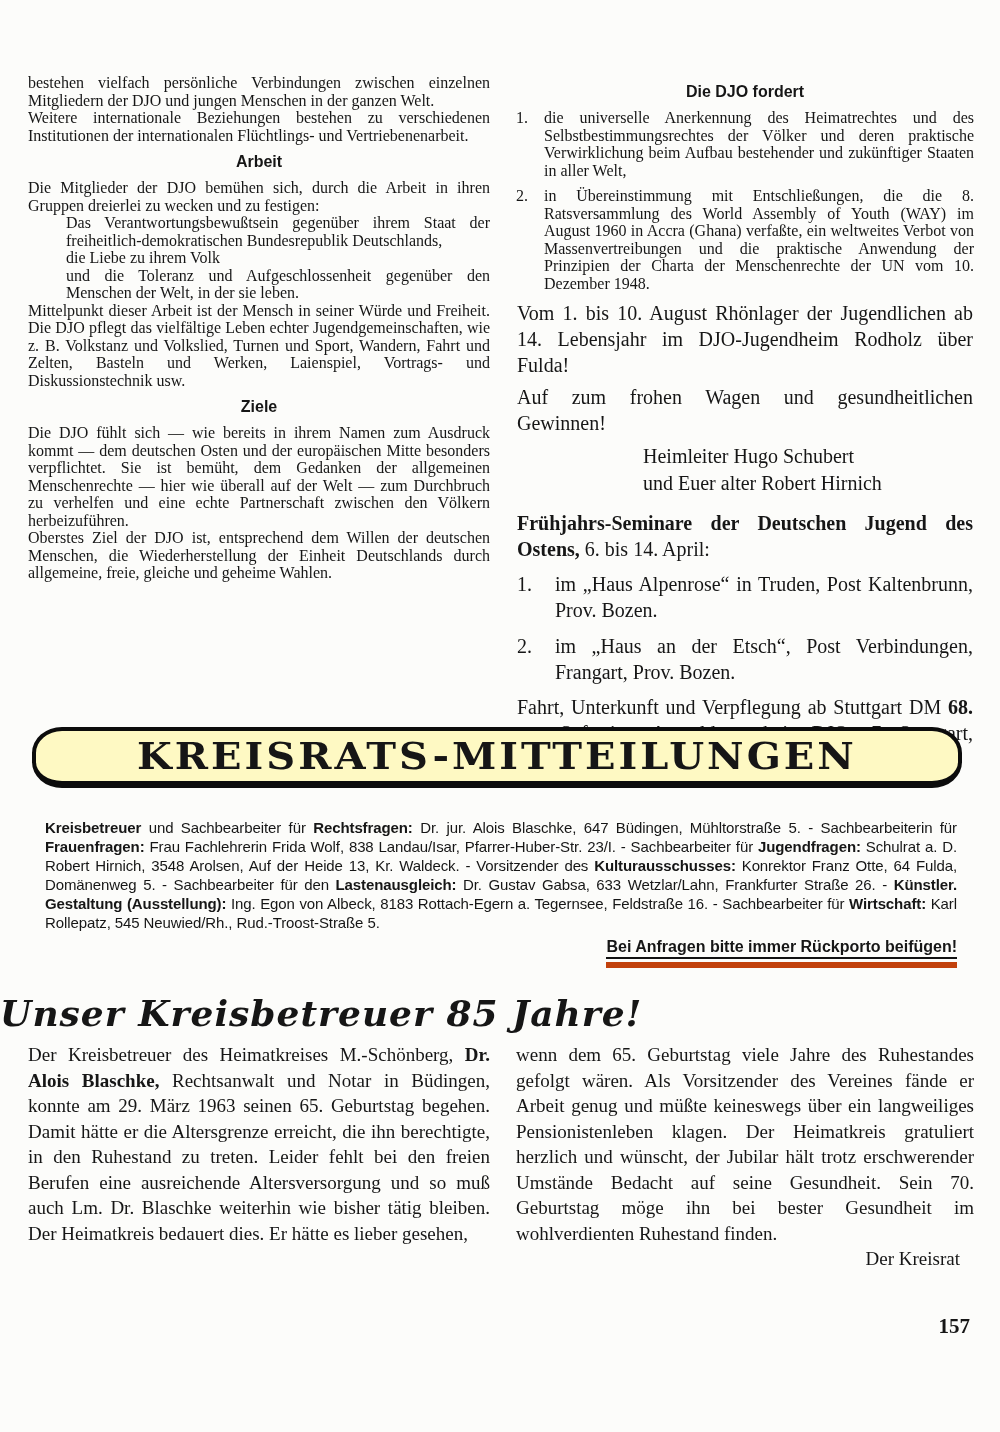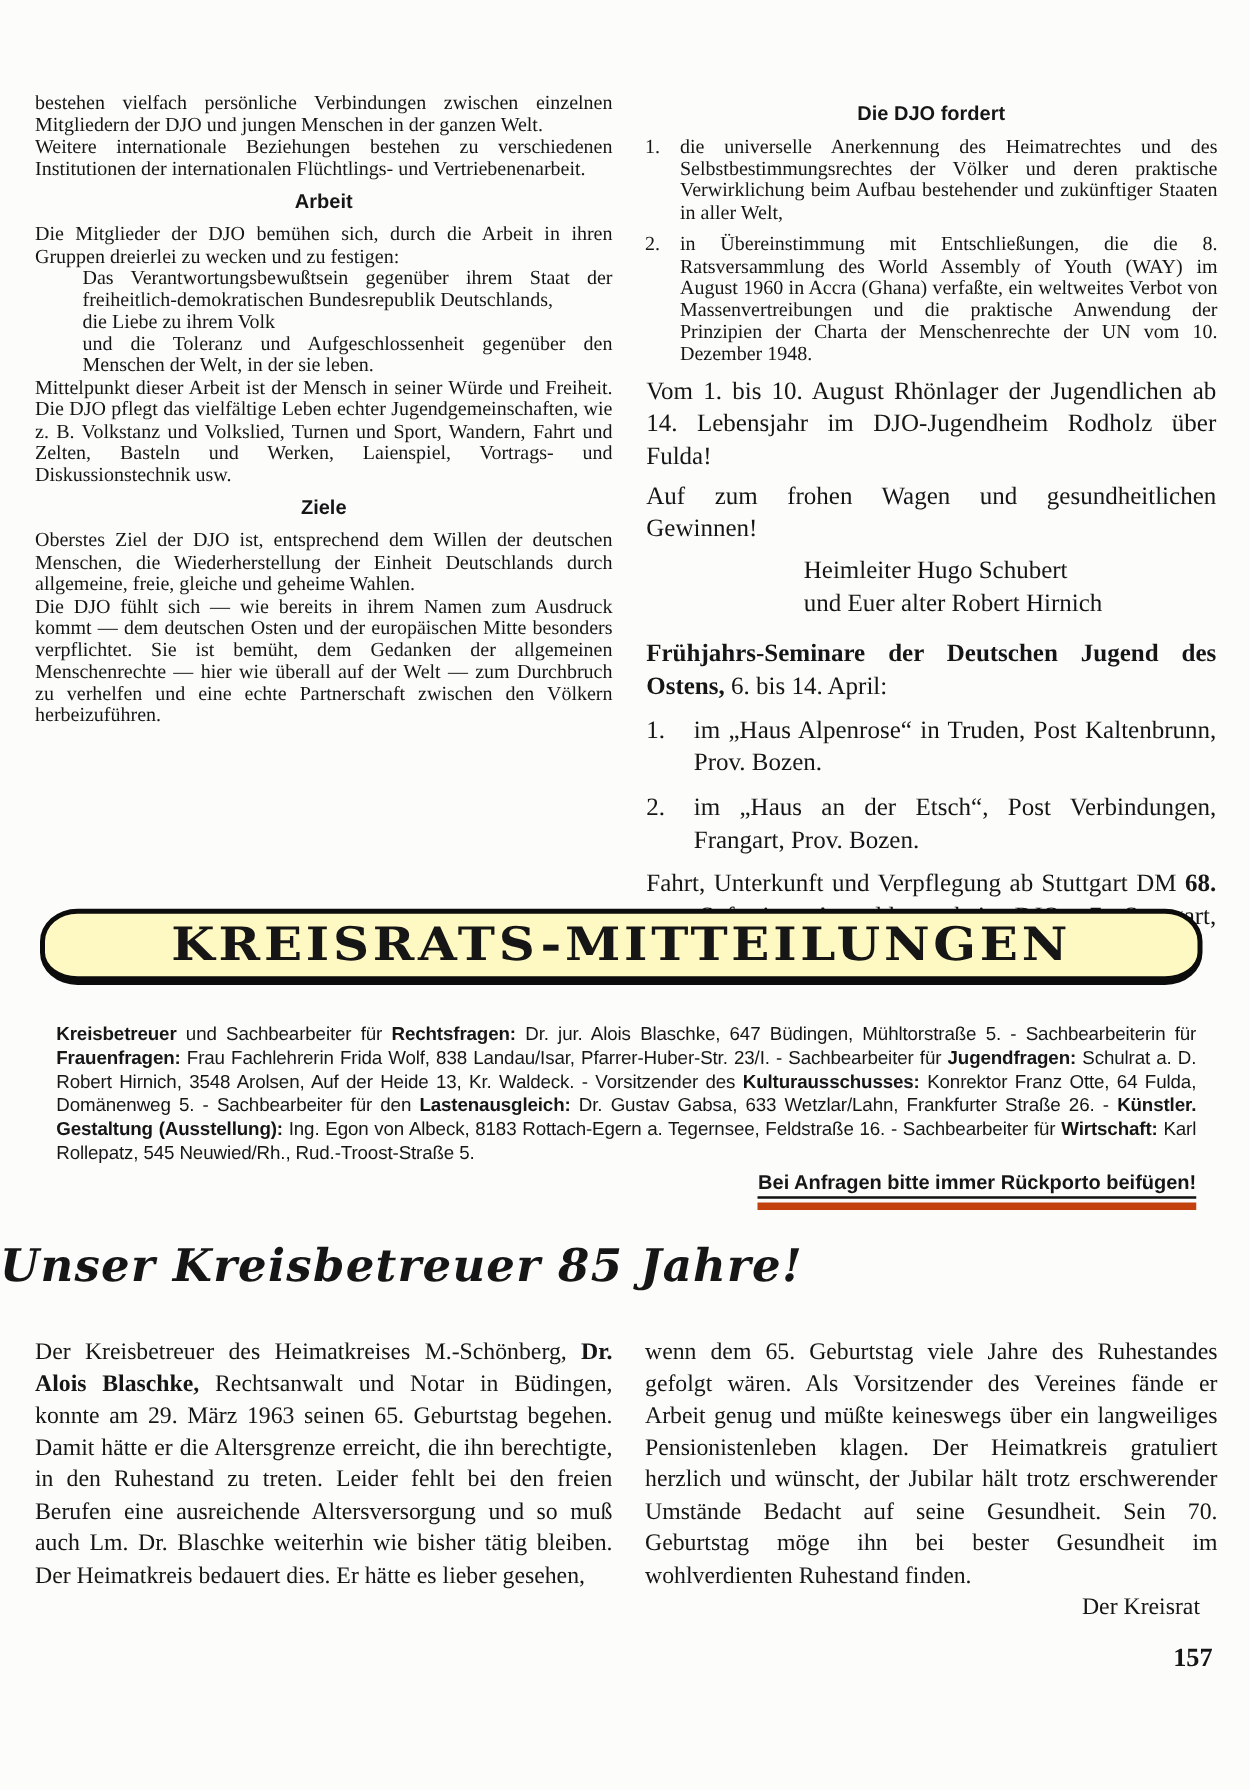--- a/index.html
+++ b/index.html
@@ -3,21 +3,21 @@
 <meta charset="utf-8">
 <style>
   html,body { margin:0; padding:0; background:#ddd; }
   .page {
     position:relative; width:1000px; height:1432px; margin:0 auto;
     background:#fcfcfa; color:#161616; overflow:hidden;
     font-family:"Liberation Serif", serif;
   }
   .cols { position:absolute; left:28px; width:946px; display:flex; gap:26px; }
   .top { top:74px; }
-  .bottom { top:1069px; }
+  .bottom { top:1042px; }
   .col-l { width:462px; }
   .col-r { width:458px; }
 
   .body { font:16px/17.5px "Liberation Serif", serif; margin:0; }
   .j { text-align:justify; }
   .ind { padding-left:38px; }
 
   .subhead {
     font:700 16px/18px "Liberation Sans", sans-serif;
     text-align:center; margin:9px 0 8px;
@@ -79,22 +79,22 @@
     <div class="col-l">
       <p class="body j">bestehen vielfach persönliche Verbindungen zwischen einzelnen Mitgliedern der DJO und jungen Menschen in der ganzen Welt.</p>
       <p class="body j">Weitere internationale Beziehungen bestehen zu verschiedenen Institutionen der internationalen Flüchtlings- und Vertriebenenarbeit.</p>
       <h3 class="subhead">Arbeit</h3>
       <p class="body j">Die Mitglieder der DJO bemühen sich, durch die Arbeit in ihren Gruppen dreierlei zu wecken und zu festigen:</p>
       <p class="body j ind">Das Verantwortungsbewußtsein gegenüber ihrem Staat der freiheitlich-demokratischen Bundesrepublik Deutschlands,</p>
       <p class="body ind">die Liebe zu ihrem Volk</p>
       <p class="body j ind">und die Toleranz und Aufgeschlossenheit gegenüber den Menschen der Welt, in der sie leben.</p>
       <p class="body j">Mittelpunkt dieser Arbeit ist der Mensch in seiner Würde und Freiheit. Die DJO pflegt das vielfältige Leben echter Jugendgemeinschaften, wie z. B. Volkstanz und Volkslied, Turnen und Sport, Wandern, Fahrt und Zelten, Basteln und Werken, Laienspiel, Vortrags- und Diskussionstechnik usw.</p>
       <h3 class="subhead">Ziele</h3>
+      <p class="body j">Die DJO fühlt sich — wie bereits in ihrem Namen zum Ausdruck kommt — dem deutschen Osten und der europäischen Mitte besonders verpflichtet. Sie ist bemüht, dem Gedanken der allgemeinen Menschenrechte — hier wie überall auf der Welt — zum Durchbruch zu verhelfen und eine echte Partnerschaft zwischen den Völkern herbeizuführen.</p>
       <p class="body j">Oberstes Ziel der DJO ist, entsprechend dem Willen der deutschen Menschen, die Wiederherstellung der Einheit Deutschlands durch allgemeine, freie, gleiche und geheime Wahlen.</p>
-      <p class="body j">Die DJO fühlt sich — wie bereits in ihrem Namen zum Ausdruck kommt — dem deutschen Osten und der europäischen Mitte besonders verpflichtet. Sie ist bemüht, dem Gedanken der allgemeinen Menschenrechte — hier wie überall auf der Welt — zum Durchbruch zu verhelfen und eine echte Partnerschaft zwischen den Völkern herbeizuführen.</p>
     </div>
 
     <div class="col-r">
       <h3 class="subhead">Die DJO fordert</h3>
       <div class="numitem">
         <span class="num body">1.</span>
         <p class="body j">die universelle Anerkennung des Heimatrechtes und des Selbstbestimmungsrechtes der Völker und deren praktische Verwirklichung beim Aufbau bestehender und zukünftiger Staaten in aller Welt,</p>
       </div>
       <div class="numitem">
         <span class="num body">2.</span>

